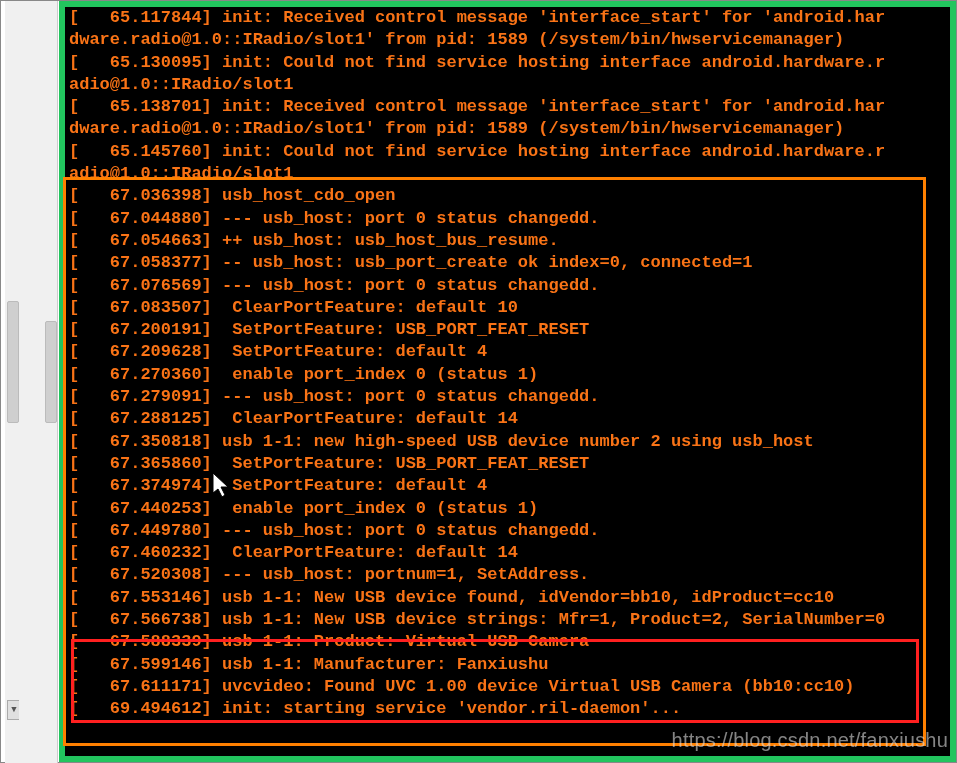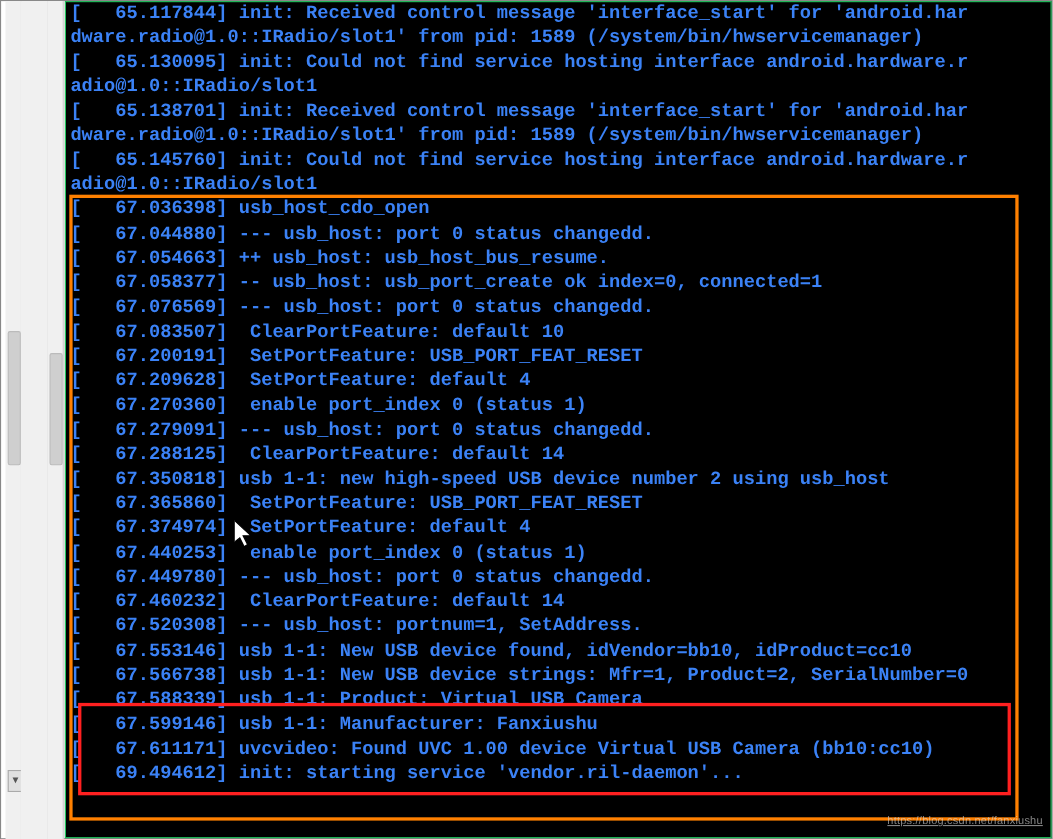--- a/index.html
+++ b/index.html
@@ -82,29 +82,29 @@
     border: 1px solid #bbb;
     border-radius: 2px;
   }
   .terminal {
     position: absolute;
     left: 58px;
     top: 0;
     right: 0;
     bottom: 0;
     background: #000000;
-    color: #3b82f6;
+    color: #f97316;
     font-family: "Consolas", "Courier New", monospace;
     font-size: 17px;
     font-weight: bold;
     line-height: 22.3px;
     white-space: pre;
     overflow: hidden;
     padding-left: 4px;
-    border: 1px solid #22c55e;
+    border: 6px solid #22c55e;
     box-sizing: border-box;
   }
   .terminal-line {
     white-space: pre;
   }
   .highlight-orange {
     position: absolute;
     left: 62px;
     top: 176px;
     width: 857px;
@@ -121,24 +121,23 @@
     height: 78px;
     border: 3px solid #ff2020;
     pointer-events: none;
     background: transparent;
   }
   .watermark {
     position: absolute;
     right: 8px;
     bottom: 10px;
     font-family: Arial, sans-serif;
-    font-size: 10px;
+    font-size: 20px;
     color: rgba(220,220,220,0.6);
     letter-spacing: 0.2px;
-    text-decoration: underline;
   }
   .cursor {
     position: absolute;
     pointer-events: none;
   }
 </style>
 </head>
 <body>
 
 <div class="outer-border">

